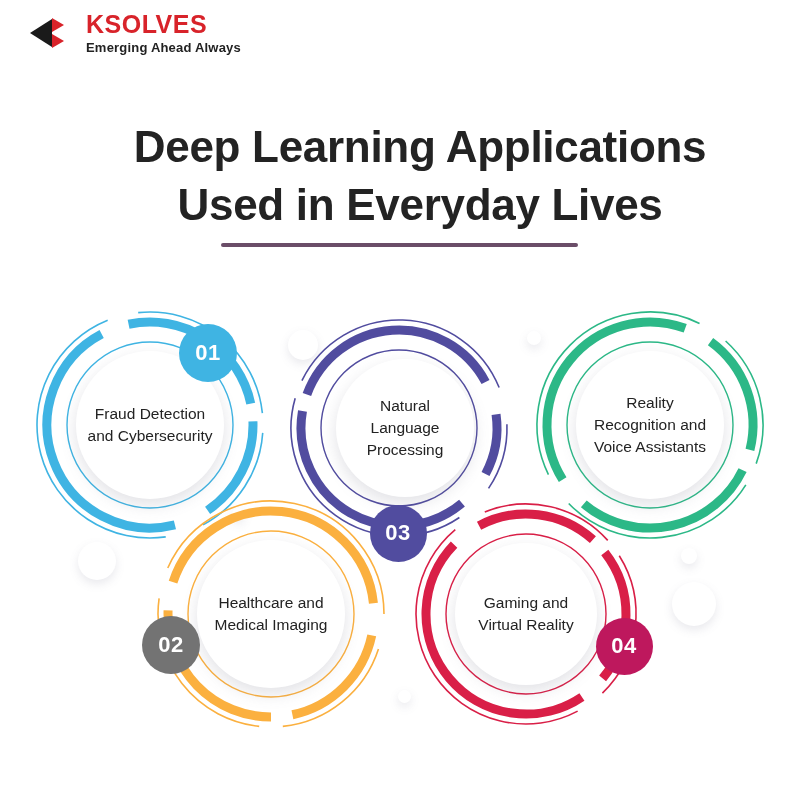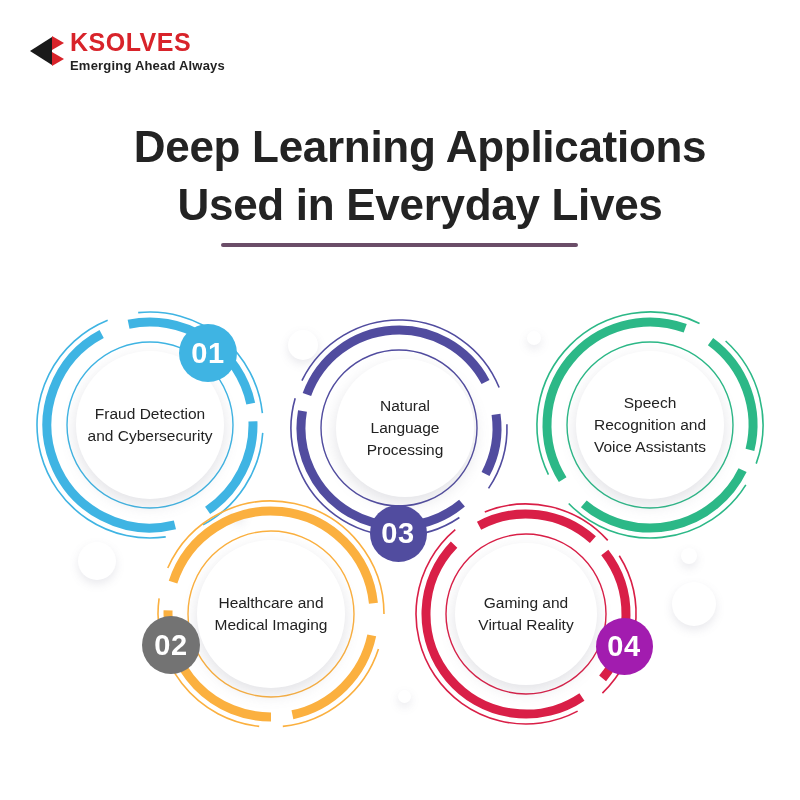--- a/index.html
+++ b/index.html
@@ -6,21 +6,21 @@
   body{
     width:800px;height:800px;
     background:#ffffff;
     font-family:"Liberation Sans", sans-serif;
     overflow:hidden;
     position:relative;
   }
   #page{position:absolute;inset:0;width:800px;height:800px;}
 
   
-  .logo{position:absolute;left:30px;top:30px;display:flex;align-items:center;gap:0;}
+  .logo{position:absolute;left:30px;top:12px;display:flex;align-items:center;gap:16px;}
   .logo-mark{position:relative;width:40px;height:36px;}
   .tri-black{
     position:absolute;left:0;top:4px;width:0;height:0;
     border-top:14px solid transparent;border-bottom:14px solid transparent;
     border-right:22px solid #1a1a1a;
   }
   .tri-red-top{
     position:absolute;left:22px;top:3px;width:0;height:0;
     border-top:7px solid transparent;border-bottom:7px solid transparent;
     border-left:12px solid #d8232a;
@@ -66,21 +66,21 @@
     box-shadow:0 6px 16px rgba(110,110,130,0.20);
     display:flex;align-items:center;justify-content:center;
   }
   .node-label{
     text-align:center;color:#232323;font-size:15.5px;line-height:1.42;
     padding:0 8px;font-weight:normal;
   }
   .badge{
     position:absolute;border-radius:50%;
     display:flex;align-items:center;justify-content:center;
-    color:#ffffff;font-size:29px;font-weight:bold;letter-spacing:0.5px;
+    color:#ffffff;font-size:22px;font-weight:bold;letter-spacing:0.5px;
   }
 </style>
 </head>
 <body>
 
 <div id="page">
 
   <div class="bubble" style="left:288px;top:330px;width:30px;height:30px;"></div>
   <div class="bubble" style="left:78px;top:542px;width:38px;height:38px;"></div>
   <div class="bubble" style="left:681px;top:548px;width:16px;height:16px;"></div>
@@ -159,31 +159,31 @@
           <path d="M 185.91929034707468 212.90375725550416 A 100 100 0 0 1 58.06601996613489 60.53416295410027" fill="none" stroke="#d91f47" stroke-width="9" stroke-linecap="butt"></path>
           <path d="M 83.05284372141092 41.705240714107305 A 100 100 0 0 1 196.91306063588578 55.68551745226054" fill="none" stroke="#d91f47" stroke-width="9" stroke-linecap="butt"></path>
           <path d="M 223.28529057720687 71.70888093434746 A 110 110 0 0 1 206.41242075048973 209.12737803725162" fill="none" stroke="#d91f47" stroke-width="1.6"></path>
           <path d="M 181.641871906448 227.12423521448196 A 110 110 0 0 1 59.293362934480655 45.73511125691243" fill="none" stroke="#d91f47" stroke-width="1.6"></path>
           <path d="M 88.79327472424964 28.009775997653392 A 110 110 0 0 1 211.74593080251339 56.3956333005256" fill="none" stroke="#d91f47" stroke-width="1.6"></path>
           <circle cx="130" cy="130" r="80" fill="none" stroke="#d91f47" stroke-width="1.4"></circle>
         </svg>
         <div class="inner-disc" style="left: 59px; top: 59px; width: 142px; height: 142px;">
           <div class="node-label">Gaming and Virtual Reality</div>
         </div>
-        <div class="badge" style="background: #a21caf; width: 57px; height: 57px; left: 199.5px; top: 133.5px;">04</div>
+        <div class="badge" style="background: #be185d; width: 57px; height: 57px; left: 199.5px; top: 133.5px;">04</div>
       </div>
       <div class="node" style="left: 517px; top: 292px; width: 266px; height: 266px;">
         <svg class="ring-svg" width="266" height="266">
           <path d="M 193.54188098612474 49.671249579380415 A 103 103 0 0 1 232.94045980642764 157.91795524676579" fill="none" stroke="#2cb887" stroke-width="9" stroke-linecap="butt"></path>
           <path d="M 225.57578676881423 178.15222811927498 A 103 103 0 0 1 66.79287620228645 211.90257764125474" fill="none" stroke="#2cb887" stroke-width="9" stroke-linecap="butt"></path>
           <path d="M 45.65104609588812 187.5816842160201 A 103 103 0 0 1 168.22807476254383 36.211660059051425" fill="none" stroke="#2cb887" stroke-width="9" stroke-linecap="butt"></path>
           <path d="M 208.61175851855097 49.024634721054454 A 113 113 0 0 1 239.18526614880767 171.64827619580058" fill="none" stroke="#2cb887" stroke-width="1.6"></path>
           <path d="M 228.82943486567615 192.88087685835217 A 113 113 0 0 1 51.71460256173242 211.4963958618667" fill="none" stroke="#2cb887" stroke-width="1.6"></path>
           <path d="M 31.43627276819413 182.53593958716573 A 113 113 0 0 1 182.53593958716576 31.43627276819413" fill="none" stroke="#2cb887" stroke-width="1.6"></path>
           <circle cx="133" cy="133" r="83" fill="none" stroke="#2cb887" stroke-width="1.4"></circle>
         </svg>
         <div class="inner-disc" style="left: 59px; top: 59px; width: 148px; height: 148px;">
-          <div class="node-label">Speech Recognition and Voice Assistants</div>
+          <div class="node-label">Reality Recognition and Voice Assistants</div>
         </div>
       </div>
     </div>
 
 </div>
 
 </body></html>

